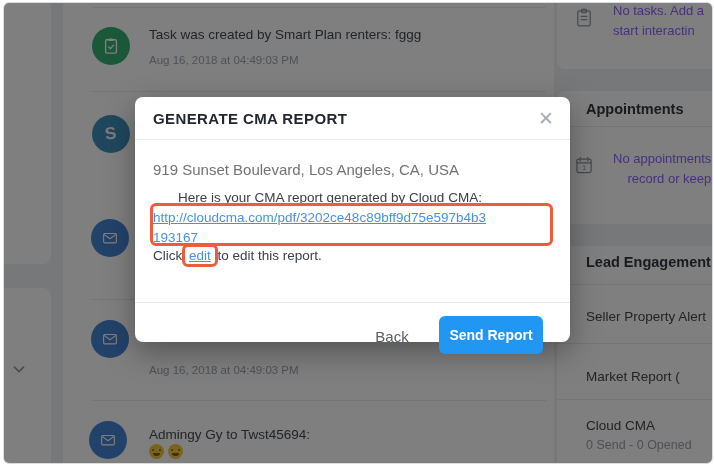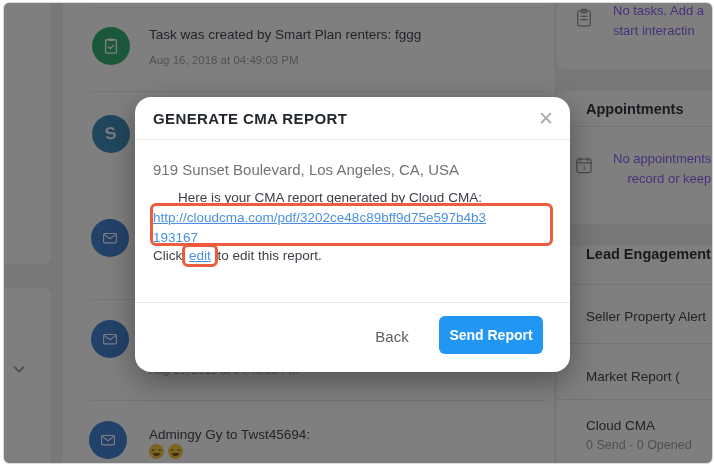--- a/index.html
+++ b/index.html
@@ -29,22 +29,22 @@
     border-radius:0 0 6px 6px;background:#7a5c10;}
   .emo.tongue::after{background:#8a4a1a;}
   
   .rp-head{position:absolute;font-size:14.5px;font-weight:700;color:#2b3036;white-space:nowrap;}
   .rp-empty{position:absolute;font-size:13px;color:#8b5cf6;line-height:20px;white-space:nowrap;}
   .rp-row{position:absolute;font-size:13.5px;font-weight:500;color:#404040;white-space:nowrap;}
   .rp-sub{position:absolute;font-size:12.5px;color:#989da3;white-space:nowrap;}
   
   #overlay{position:absolute;left:0;top:0;right:0;bottom:0;background:rgba(10,10,12,0.52);z-index:10;}
   #modal{
-    position:absolute;left:131px;top:94px;width:435px;height:275px;background:#ffffff;
-    border-radius:16px;box-shadow:0 10px 30px rgba(0,0,0,.35);z-index:20;
+    position:absolute;left:131px;top:94px;width:435px;height:245px;background:#ffffff;
+    border-radius:8px;box-shadow:0 10px 30px rgba(0,0,0,.35);z-index:20;
   }
   #modal .m-title{position:absolute;left:18px;top:13px;font-size:15px;font-weight:700;
     letter-spacing:.4px;color:#23272e;}
   #modal .m-close{position:absolute;right:16px;top:10px;font-size:19px;color:#a7aeb6;cursor:pointer;}
   #modal .m-divider{position:absolute;left:0;right:0;height:1px;background:#e8eaed;}
   .m-address{position:absolute;left:18px;top:64px;font-size:15px;color:#737373;}
   .m-intro{position:absolute;left:18px;top:93px;font-size:13.5px;color:#3c4148;margin-left:25px;}
   .m-link{position:absolute;left:18px;font-size:13.5px;color:#4a90e2;text-decoration:underline;cursor:pointer;}
   .m-click{position:absolute;left:18px;top:151px;font-size:13.5px;color:#3c4148;}
   .m-click a{color:#4a90e2;text-decoration:underline;cursor:pointer;}
@@ -140,21 +140,21 @@
           <text x="12" y="18.5" font-size="8" text-anchor="middle" fill="#8a9096" stroke="none" font-family="Liberation Sans, sans-serif">1</text>
         </svg>
     </span>
     <div class="rp-empty" style="left:56px;top:58px;text-align:right;">
       <div>No appointments</div>
       <div>record or keep</div>
     </div>
   </div>
 
   <div class="card" style="left:553px;top:243px;width:162px;height:232px;">
-    <div class="rp-head" style="left:29px;top:0;">Lead Engagement</div>
+    <div class="rp-head" style="left:29px;top:8px;">Lead Engagement</div>
     <div class="divider" style="left:0;top:38px;width:162px;"></div>
     <div class="rp-row" style="left:29px;top:63px;">Seller Property Alert</div>
     <div class="divider" style="left:0;top:97px;width:162px;"></div>
     <div class="rp-row" style="left:29px;top:123px;">Market Report  (</div>
     <div class="divider" style="left:0;top:153px;width:162px;"></div>
     <div class="rp-row" style="left:29px;top:172px;">Cloud CMA</div>
     <div class="rp-sub" style="left:29px;top:192px;">0 Send - 0 Opened</div>
   </div>
 
   <div id="overlay"></div>

